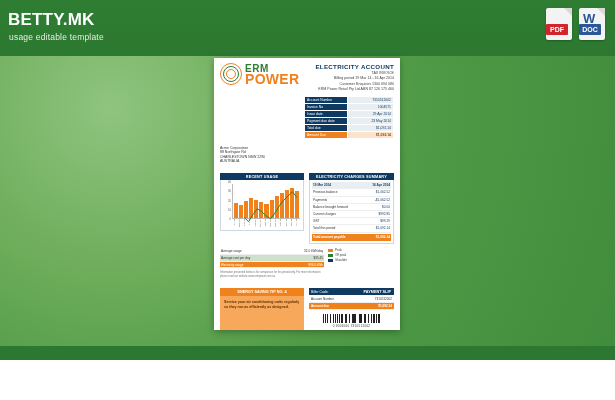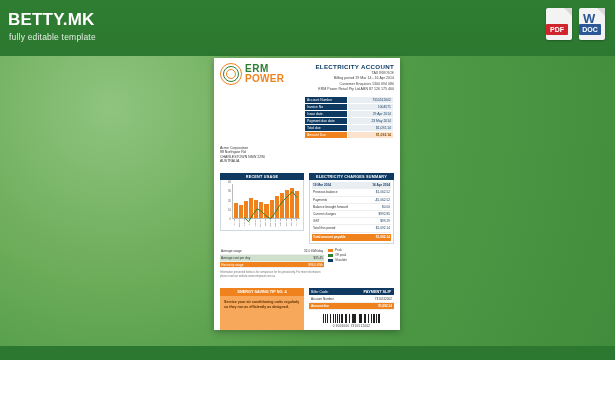--- a/index.html
+++ b/index.html
@@ -71,21 +71,21 @@
   .logo{display:flex;align-items:center;gap:3px;}
   .logo-mark{width:22px;height:22px;position:relative;}
   .logo-mark i{
     position:absolute;border:1.1px solid #f0821e;border-radius:50%;
     left:50%;top:50%;transform:translate(-50%,-50%);
   }
   .logo-mark i:nth-child(1){width:20px;height:20px;}
   .logo-mark i:nth-child(2){width:14px;height:14px;border-color:#2f7d33;}
   .logo-mark i:nth-child(3){width:8px;height:8px;border-color:#f0821e;}
   .logo-txt .erm{color:#2f7d33;font-weight:bold;font-size:10px;line-height:10px;letter-spacing:.5px;}
-  .logo-txt .pow{color:#f0821e;font-weight:bold;font-size:10px;line-height:10px;letter-spacing:.3px;}
+  .logo-txt .pow{color:#f0821e;font-weight:bold;font-size:14px;line-height:10px;letter-spacing:.3px;}
   .acct-head{text-align:right;}
   .acct-title{color:#0e3a62;font-weight:bold;font-size:6.2px;letter-spacing:.3px;}
   .acct-sub{color:#444;font-size:3.6px;line-height:4.4px;margin-top:1px;}
 
   
   .acct-table{margin-top:4px;margin-left:84px;width:90px;border-collapse:collapse;}
   .acct-table td{font-size:3.4px;padding:1px 2px;border:.4px solid #ffffff;}
   .acct-table td.k{background:#0e3a62;color:#fff;width:48%;}
   .acct-table td.v{background:#e9eef3;color:#13395e;text-align:right;}
   .acct-table tr.amt td.k{background:#f0821e;}
@@ -150,21 +150,21 @@
 </style>
 </head>
 <body>
 
 <div class="page">
   <div class="bg"></div>
   <div class="bg-top"></div>
   <div class="bg-bottom"></div>
 
   <div class="brand">BETTY.MK</div>
-  <div class="brand-sub">fully editable template</div>
+  <div class="brand-sub">usage editable template</div>
 
   <div class="badges">
     <div class="badge pdf">
       <div class="corner"></div>
       <div class="tag">PDF</div>
     </div>
     <div class="badge doc">
       <div class="corner"></div>
       <div class="wmark">W</div>
       <div class="tag">DOC</div>

